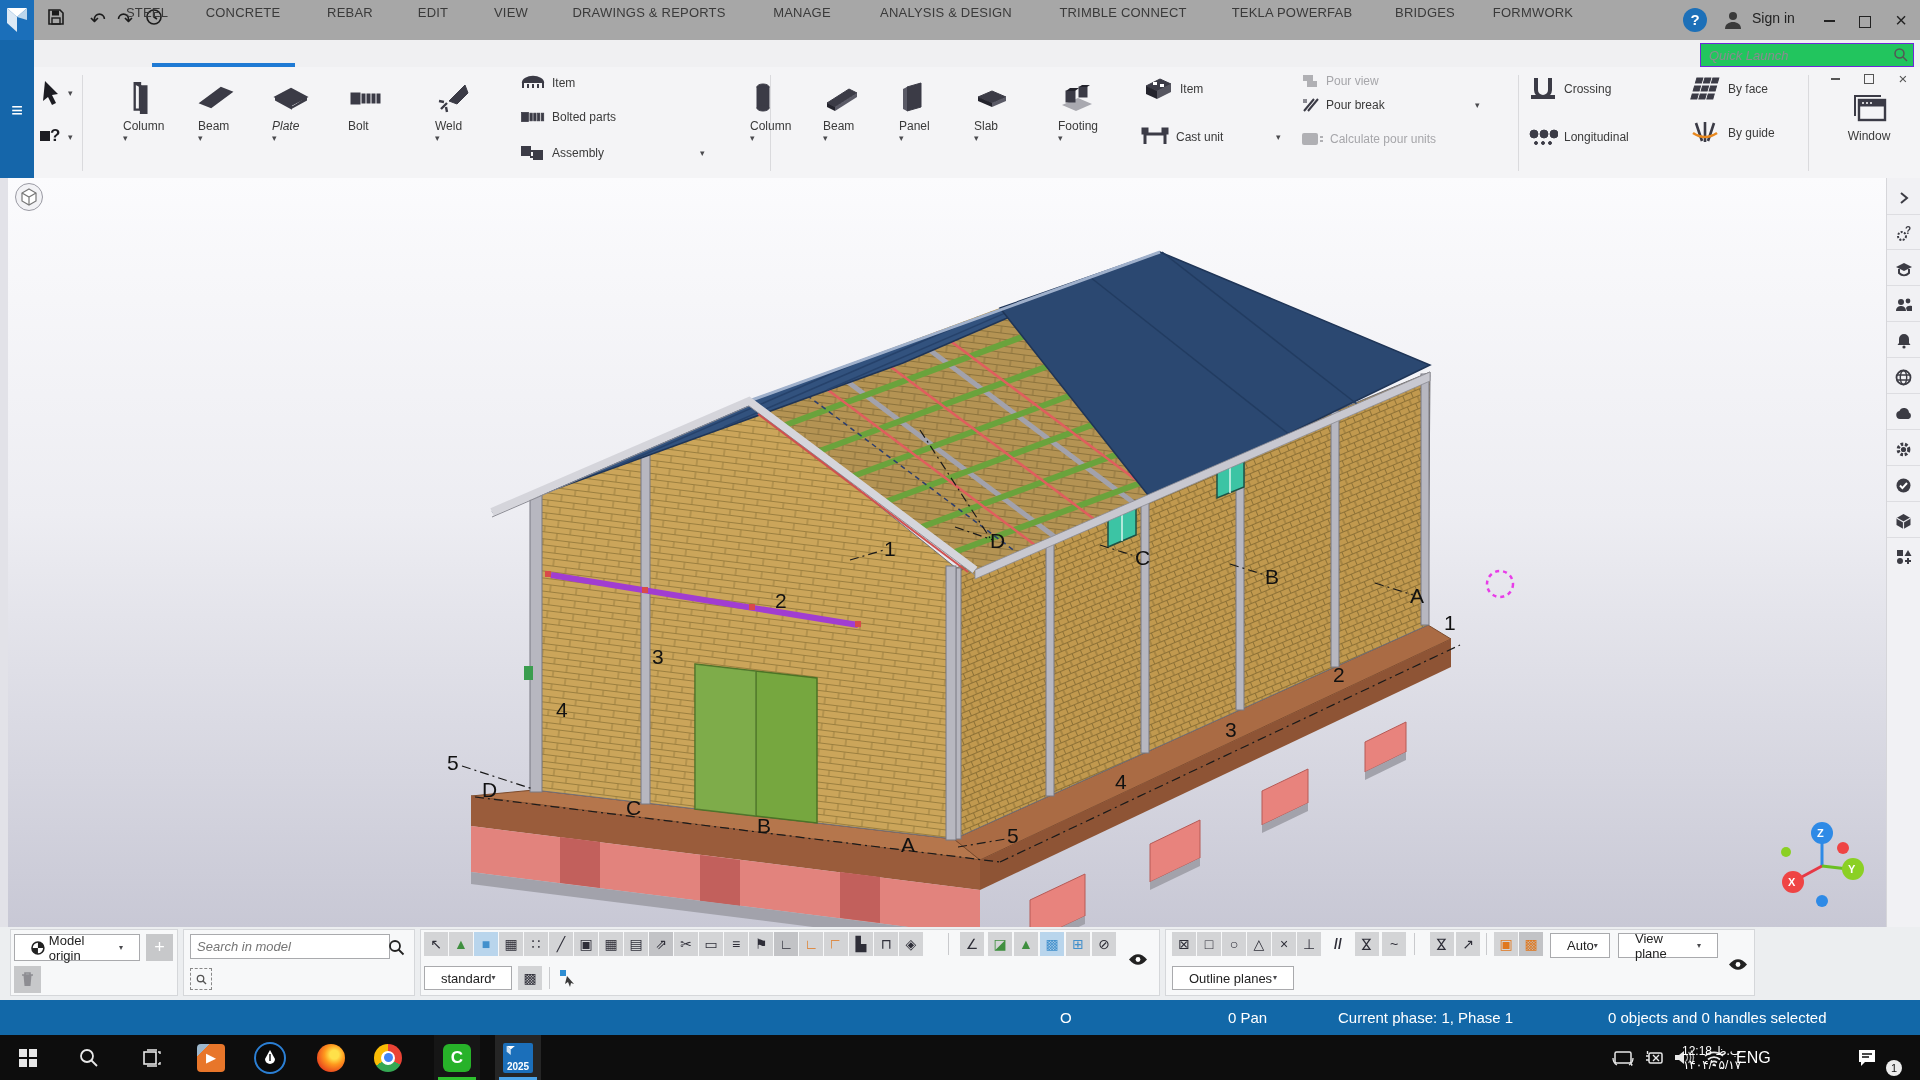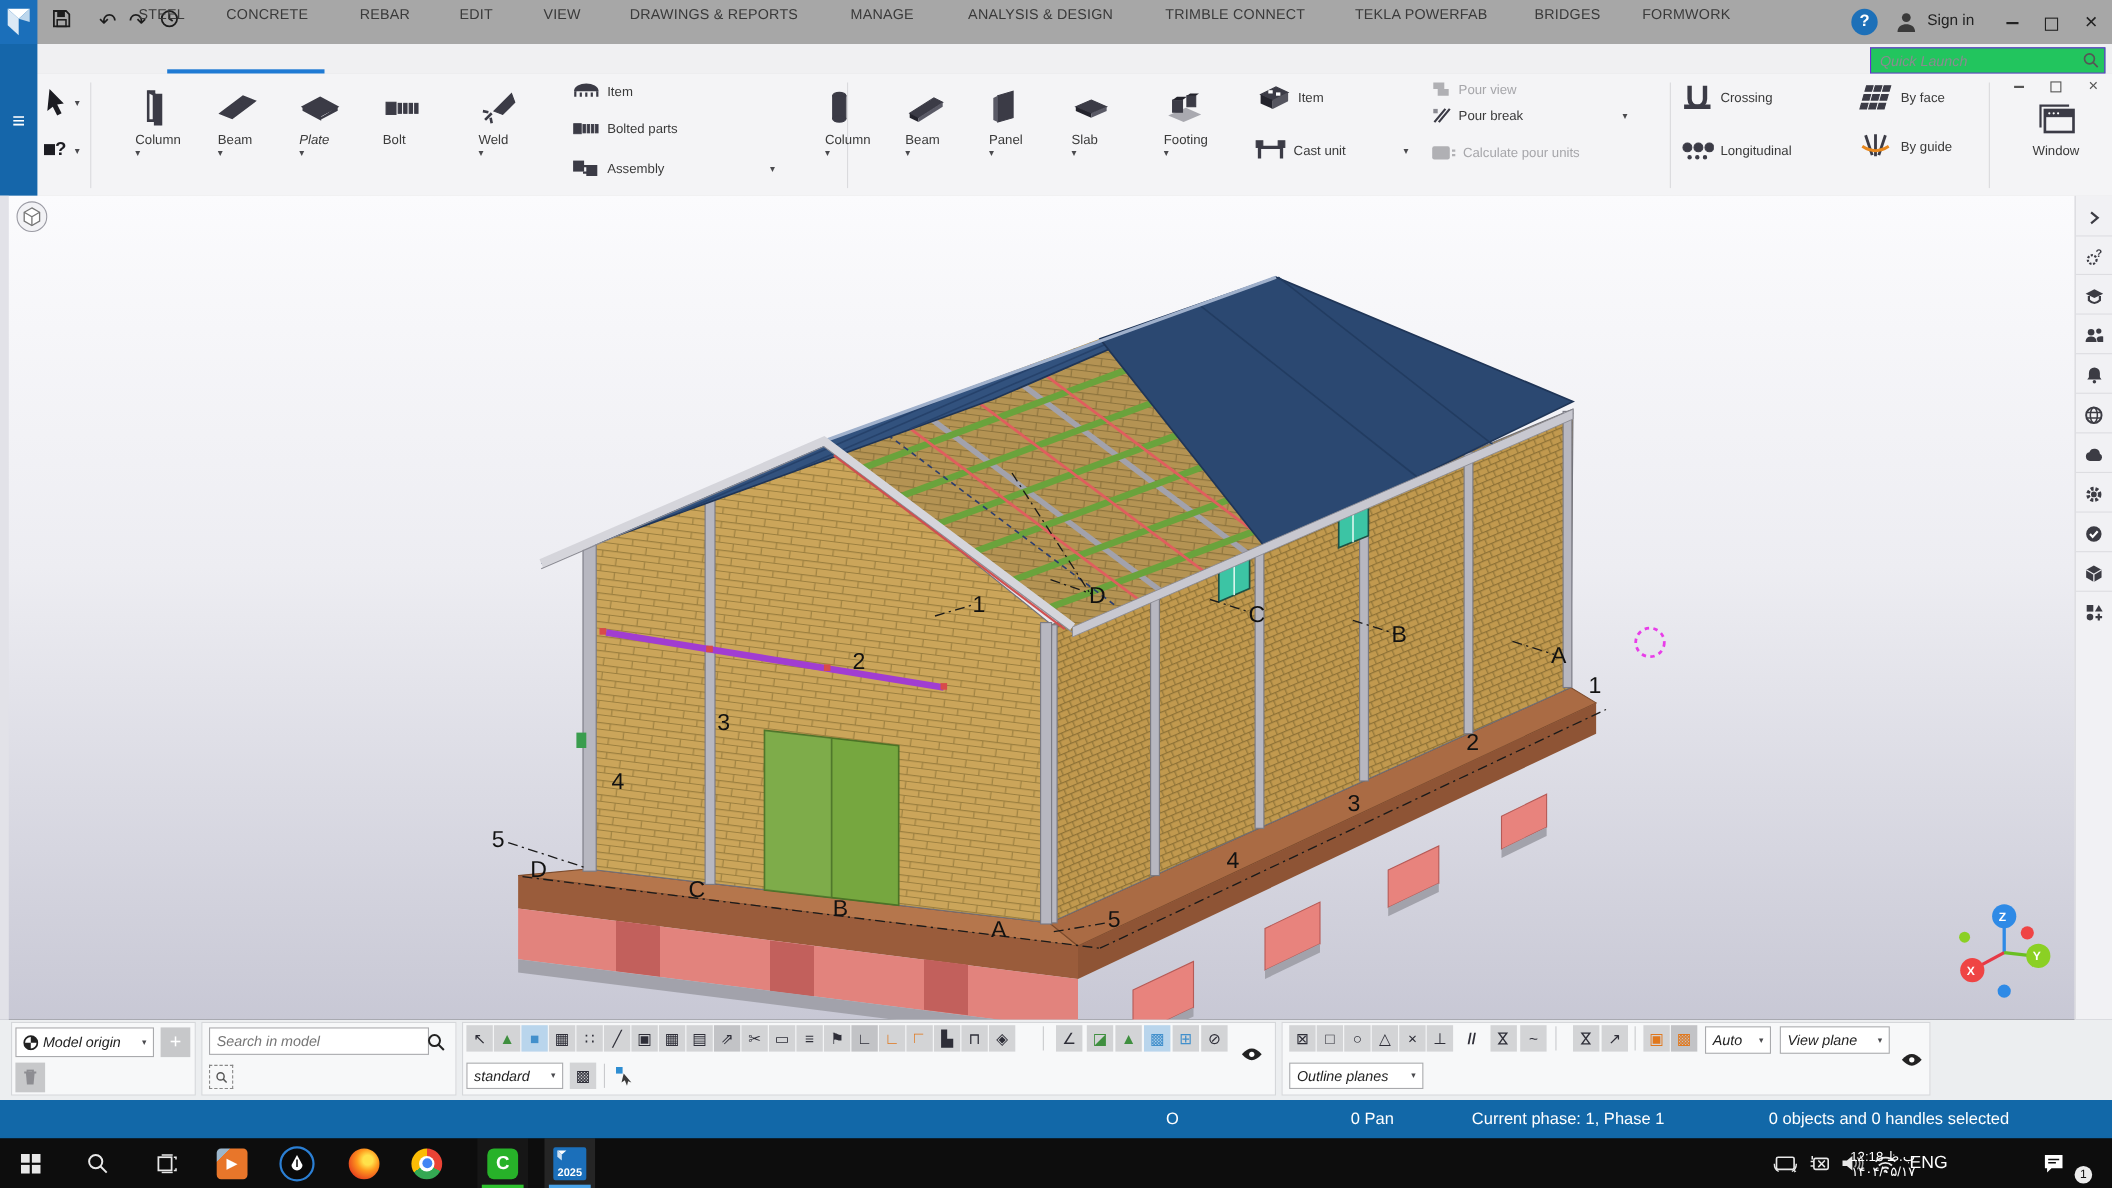--- a/index.html
+++ b/index.html
@@ -42,21 +42,21 @@
   #sidebar{left:1886px;top:178px;width:34px;height:749px;background:#f1f1f4;border-left:1px solid #d6d6da;}
   .sbi{left:1887px;width:33px;height:36px;display:flex;align-items:center;justify-content:center;cursor:pointer;}
   .sbsep{left:1887px;width:33px;height:1px;background:#dddde1;}
   
   #btoolbar{left:0;top:927px;width:1920px;height:73px;background:#eceef0;}
   .tgroup{top:929px;height:67px;background:#f7f8f9;border:1px solid #d5d7da;box-sizing:border-box;}
   .snapbtn{top:932px;width:24px;height:24px;background:#d3d4d6;color:#2e2e38;font-size:14px;line-height:24px;text-align:center;cursor:pointer;}
   .snapbtn.green{color:#3f8f3f;} .snapbtn.blue{color:#4290cc;} .snapbtn.orange{color:#e0781e;}
   .snapbtn.sel{background:#b9d5ec;} .snapbtn.press{background:#c2c3c6;}
   .snapbtn.plain{background:transparent;font-weight:bold;} .rot90{display:inline-block;transform:rotate(90deg);}
-  .ddl{background:#fff;border:1px solid #a9aaad;font-size:13px;color:#222;display:flex;align-items:center;justify-content:space-between;padding:0 6px;box-sizing:border-box;cursor:pointer;font-style:italic;}
+  .ddl{background:#fff;border:1px solid #a9aaad;font-size:13px;color:#222;display:flex;align-items:center;justify-content:space-between;padding:0 16px;box-sizing:border-box;cursor:pointer;}
   .ddl .caret{font-size:8px;}
   .minisep{top:933px;width:1px;height:22px;background:#c9cacd;}
   
   #statusbar{left:0;top:1000px;width:1920px;height:35px;background:#1268a8;color:#fff;font-size:15px;}
   .stxt{top:0;height:35px;line-height:35px;white-space:nowrap;}
   
   #taskbar{left:0;top:1035px;width:1920px;height:45px;background:#0d0d0d;}
   .tkslot{top:1035px;width:46px;height:45px;display:flex;align-items:center;justify-content:center;cursor:pointer;}
   .tkind{top:1077px;height:3px;}
   .trayic{top:1035px;height:45px;display:flex;align-items:center;cursor:pointer;}

